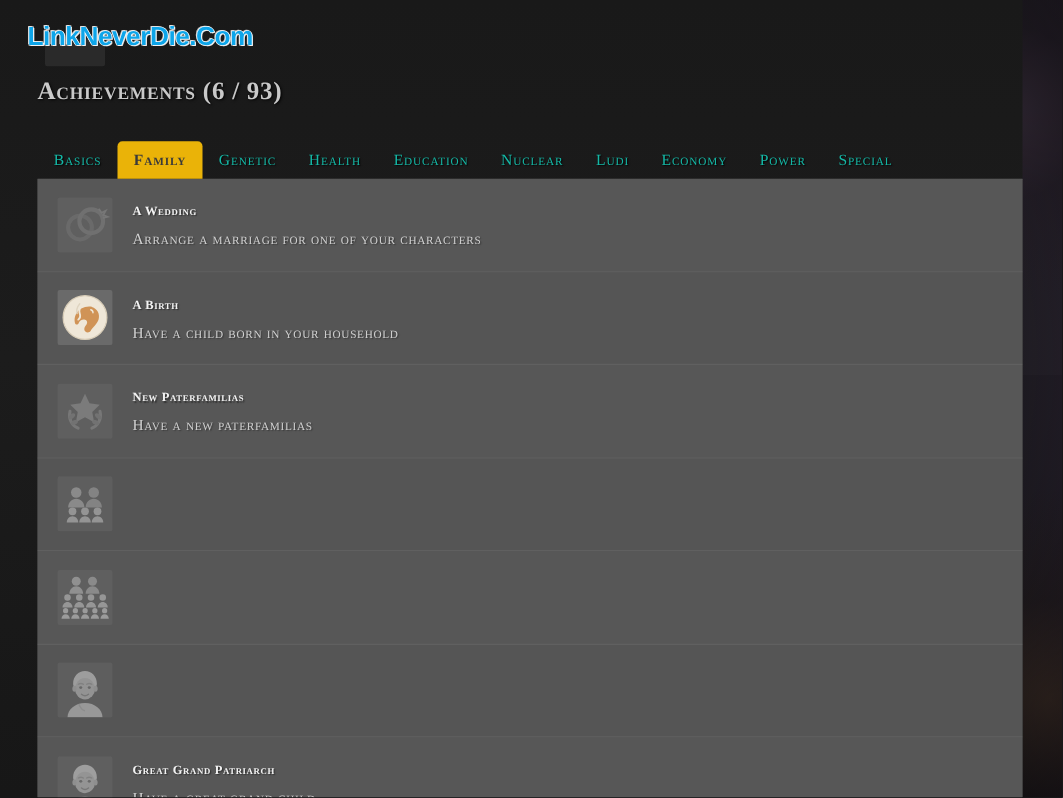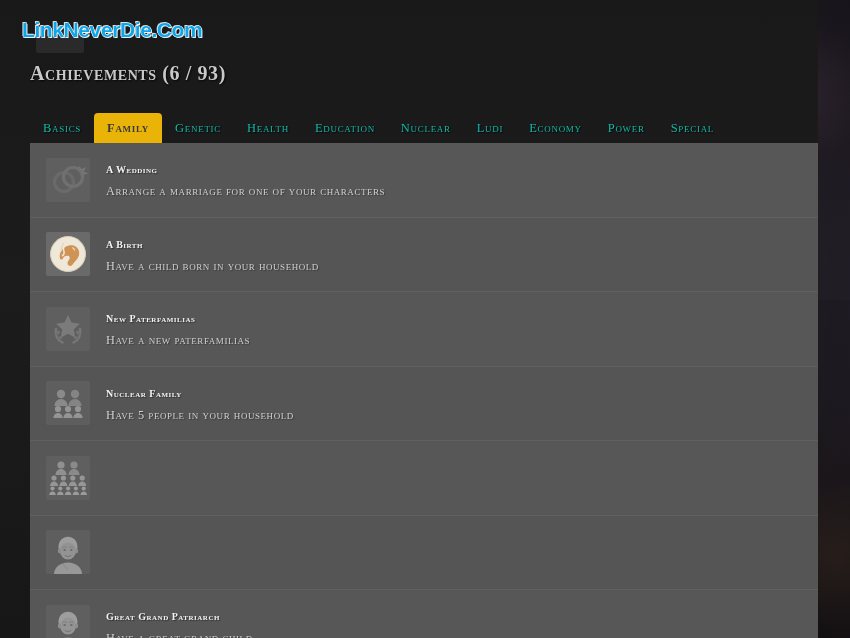--- a/index.html
+++ b/index.html
@@ -290,24 +290,20 @@
             <path d="M8.5 25c0-4 2.9-7 6.5-7s6.5 3 6.5 7z" fill="#c4c4c4"></path>
             <circle cx="29" cy="13" r="4.2" fill="#b6b6b6"></circle>
             <path d="M22.5 25c0-4 2.9-7 6.5-7s6.5 3 6.5 7z" fill="#b6b6b6"></path>
             <circle cx="12" cy="28" r="3.1" fill="#dadada"></circle>
             <path d="M7.4 37c0-2.9 2.1-5.1 4.6-5.1s4.6 2.2 4.6 5.1z" fill="#dadada"></path>
             <circle cx="22" cy="28" r="3.1" fill="#dadada"></circle>
             <path d="M17.4 37c0-2.9 2.1-5.1 4.6-5.1s4.6 2.2 4.6 5.1z" fill="#dadada"></path>
             <circle cx="32" cy="28" r="3.1" fill="#dadada"></circle>
             <path d="M27.4 37c0-2.9 2.1-5.1 4.6-5.1s4.6 2.2 4.6 5.1z" fill="#dadada"></path>
           </svg>
-        </div>
-        <div class="ach-text">
-          <div class="ach-title">Nuclear Family</div>
-          <div class="ach-desc">Have 5 people in your household</div>
         </div>
       </div>
       <div class="ach-row">
         <div class="ach-icon locked">
           <svg width="44" height="44" viewBox="0 0 44 44">
             <rect x="0" y="0" width="44" height="44" fill="#656565"></rect>
             <circle cx="15" cy="9" r="3.6" fill="#cfcfcf"></circle>
             <path d="M9.5 19c0-3.4 2.5-6 5.5-6s5.5 2.6 5.5 6z" fill="#cfcfcf"></path>
             <circle cx="28" cy="9" r="3.6" fill="#c2c2c2"></circle>
             <path d="M22.5 19c0-3.4 2.5-6 5.5-6s5.5 2.6 5.5 6z" fill="#c2c2c2"></path>

